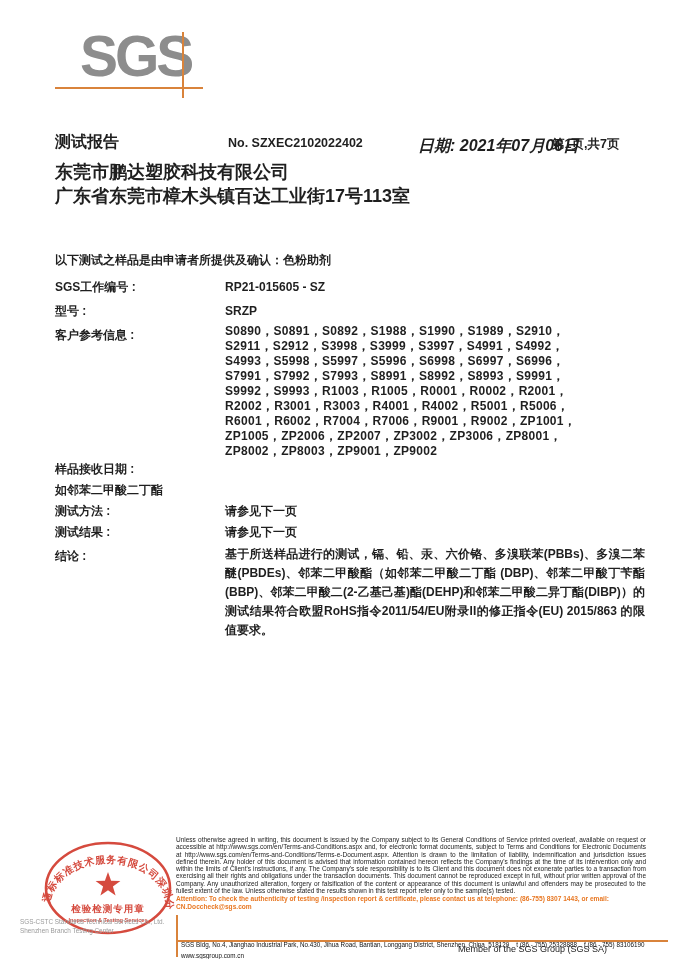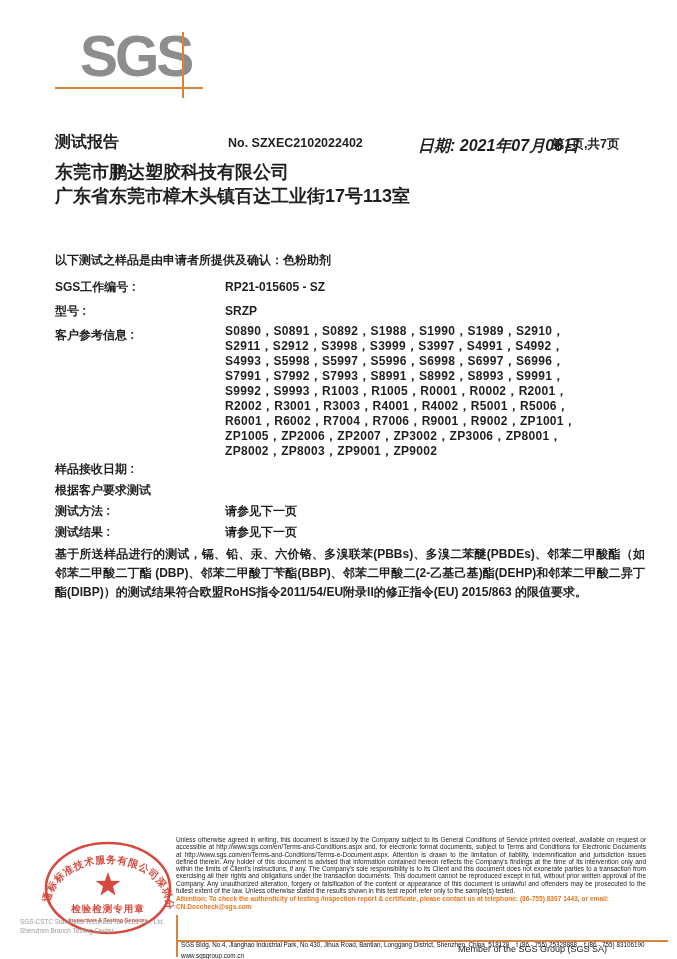--- a/index.html
+++ b/index.html
@@ -85,31 +85,32 @@
 S9992，S9993，R1003，R1005，R0001，R0002，R2001，
 R2002，R3001，R3003，R4001，R4002，R5001，R5006，
 R6001，R6002，R7004，R7006，R9001，R9002，ZP1001，
 ZP1005，ZP2006，ZP2007，ZP3002，ZP3006，ZP8001，
 ZP8002，ZP8003，ZP9001，ZP9002</div>
     </div>
     <div class="row tight">
       <div class="lbl">样品接收日期 :</div>
     </div>
     <div class="row tight">
-      <div class="val">根据客户要求测试</div>
+      <div class="val">如邻苯二甲酸二丁酯</div>
     </div>
     <div class="row tight">
       <div class="lbl">测试方法 :</div>
       <div class="val">请参见下一页</div>
     </div>
     <div class="row tight">
       <div class="lbl">测试结果 :</div>
       <div class="val">请参见下一页</div>
     </div>
     <div class="row concl">
+      <div class="lbl">结论 :</div>
       <div class="val">基于所送样品进行的测试，镉、铅、汞、六价铬、多溴联苯(PBBs)、多溴二苯醚(PBDEs)、邻苯二甲酸酯（如邻苯二甲酸二丁酯 (DBP)、邻苯二甲酸丁苄酯(BBP)、邻苯二甲酸二(2-乙基己基)酯(DEHP)和邻苯二甲酸二异丁酯(DIBP)）的测试结果符合欧盟RoHS指令2011/54/EU附录II的修正指令(EU) 2015/863 的限值要求。</div>
     </div>
   </div>
 
   <svg class="seal" width="140" height="110" viewBox="0 0 140 110">
     <defs>
       <path id="arcpath" d="M 12,72 A 58,42 0 1 1 128,72" fill="none"></path>
     </defs>
     <ellipse cx="70" cy="55" rx="62" ry="45" fill="none" stroke="#d23b2e" stroke-width="2.6"></ellipse>
     <polygon fill="#d23b2e" points="70,39 73.1,47.8 82.4,48.0 74.9,53.6 77.6,62.5 70,57.2 62.4,62.5 65.1,53.6 57.6,48.0 66.9,47.8"></polygon>

